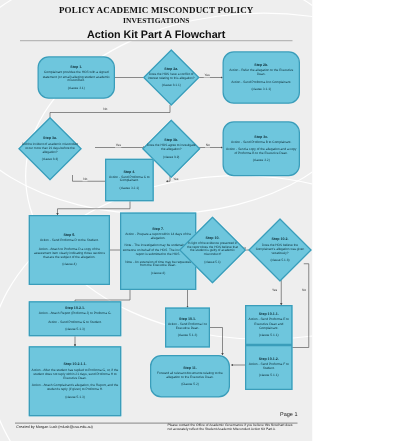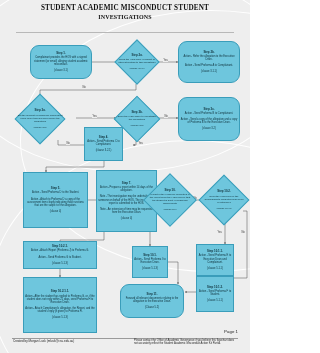--- a/index.html
+++ b/index.html
@@ -174,22 +174,23 @@
 </head>
 <body>
 
 <div id="page">
 
   <div class="swoosh" style="left:-40px; top:-30px; width:330px; height:200px;"></div>
   <div class="swoosh" style="left:20px; top:10px; width:380px; height:260px;"></div>
   <div class="swoosh" style="left:-10px; top:140px; width:400px; height:300px;"></div>
 
   <div id="header">
-    <div class="title-line1">STUDENT ACADEMIC MISCONDUCT STUDENT</div>
+    <div class="title-line1">POLICY ACADEMIC MISCONDUCT POLICY</div>
     <div class="title-line2">INVESTIGATIONS</div>
+    <div class="title-line3">Action Kit Part A Flowchart</div>
   </div>
   <div id="header-rule"></div>
 
   <svg id="wires" viewBox="0 0 250 353">
     <defs>
       <marker id="ah" markerWidth="4" markerHeight="4" refX="3.2" refY="2" orient="auto">
         <path d="M0,0 L3.4,2 L0,4 z" fill="#4a4a4a"></path>
       </marker>
     </defs>
     <g stroke="#4a4a4a" stroke-width="0.5" fill="none" marker-end="url(#ah)">

